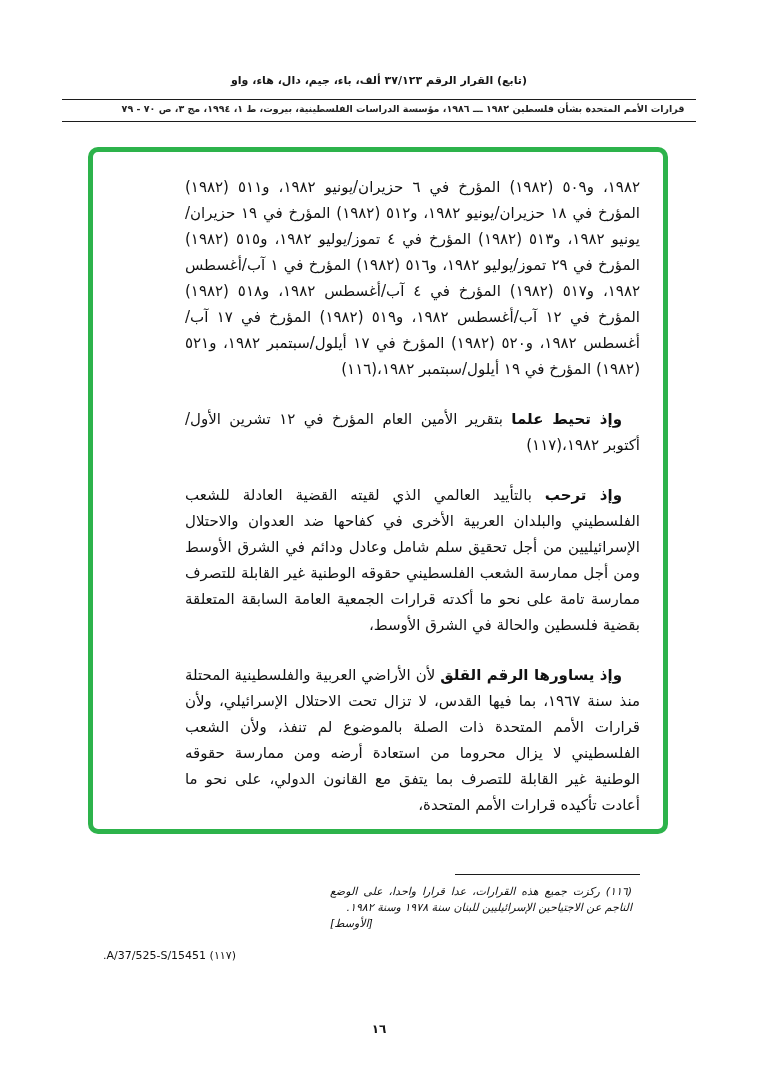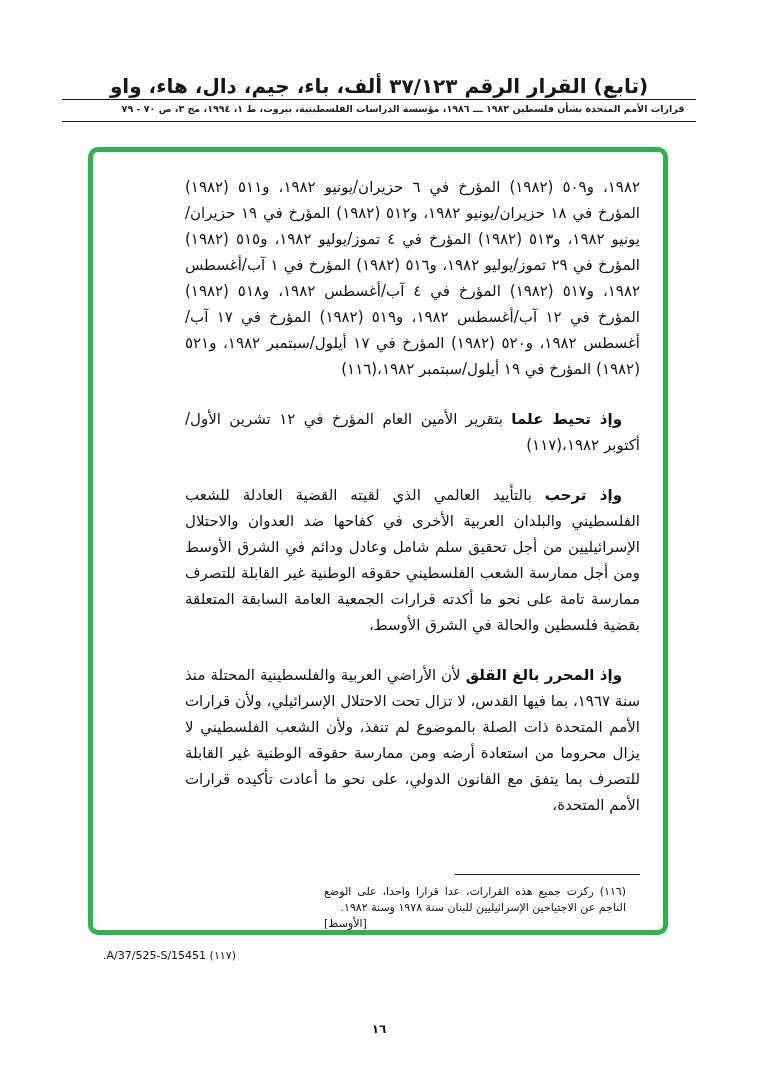--- a/index.html
+++ b/index.html
@@ -9,35 +9,35 @@
     font-family:"DejaVu Sans", sans-serif;
     color:#161616;
     overflow:hidden;
   }
   .page { position:relative; width:758px; height:1078px; background:#ffffff; }
 
   
   .doc-title {
     position:absolute; top:74px; left:0; right:0;
     text-align:center; direction:rtl;
-    font-size:20px; font-weight:bold; letter-spacing:0;
+    font-size:11px; font-weight:bold; letter-spacing:0;
   }
   .rule { position:absolute; left:62px; width:634px; height:1px; background:#1c1c1c; }
   .rule-top { top:99px; }
   .rule-bottom { top:121px; }
   .doc-source {
     position:absolute; top:103px; left:0; right:0;
     text-align:center; direction:rtl;
     font-size:9.5px; font-weight:bold; color:#222;padding-left:48px;
   }
 
   
   .green-box {
     position:absolute; left:88px; top:147px;
-    width:580px; height:788px;
+    width:580px; height:687px;
     border:5px solid #2db34b;
     border-radius:10px;
     background:#ffffff;
   }
 
   
   .content {
     position:absolute; top:22px; right:23px; left:92px;
     direction:rtl; text-align:justify;
     font-size:15px; line-height:26px; color:#111;
@@ -47,21 +47,21 @@
   .lead { font-weight:bold; }
 
   
   .footnotes {
     position:absolute; top:722px; left:8px; right:23px;
     direction:rtl; font-size:11px; line-height:16px; color:#111;
   }
   .fn-rule { width:185px; height:1px; background:#1c1c1c; margin-left:0; margin-right:0; margin-bottom:9px; }
   
   .fn-rule { margin-right:0; margin-left:auto; }
-  .fn-first { width:302px; margin-left:auto; margin-right:14px; text-align:justify; }
+  .fn-first { width:302px; margin-left:auto; margin-right:8px; text-align:justify;font-style:italic; }
   .fn-marker { font-weight:normal; }
   .fn-editor { text-align:left; }
   .fn-second { margin-top:16px; text-align:left; padding-left:2px; }
 
   
   .page-number {
     position:absolute; top:1022px; left:0; right:0;
     text-align:center; font-size:12px; font-weight:bold;
   }
 </style>
@@ -83,21 +83,21 @@
       </p>
       <p class="para indent">
         <strong class="lead">وإذ تحيط علما</strong>
         <span>بتقرير الأمين العام المؤرخ في ١٢ تشرين الأول/ أكتوبر ١٩٨٢،(١١٧)</span>
       </p>
       <p class="para indent">
         <strong class="lead">وإذ ترحب</strong>
         <span>بالتأييد العالمي الذي لقيته القضية العادلة للشعب الفلسطيني والبلدان العربية الأخرى في كفاحها ضد العدوان والاحتلال الإسرائيليين من أجل تحقيق سلم شامل وعادل ودائم في الشرق الأوسط ومن أجل ممارسة الشعب الفلسطيني حقوقه الوطنية غير القابلة للتصرف ممارسة تامة على نحو ما أكدته قرارات الجمعية العامة السابقة المتعلقة بقضية فلسطين والحالة في الشرق الأوسط،</span>
       </p>
       <p class="para indent">
-        <strong class="lead">وإذ المحرر بالغ القلق</strong>
+        <strong class="lead">وإذ يساورها الرقم القلق</strong>
         <span>لأن الأراضي العربية والفلسطينية المحتلة منذ سنة ١٩٦٧، بما فيها القدس، لا تزال تحت الاحتلال الإسرائيلي، ولأن قرارات الأمم المتحدة ذات الصلة بالموضوع لم تنفذ، ولأن الشعب الفلسطيني لا يزال محروما من استعادة أرضه ومن ممارسة حقوقه الوطنية غير القابلة للتصرف بما يتفق مع القانون الدولي، على نحو ما أعادت تأكيده قرارات الأمم المتحدة،</span>
       </p>
     </div>
 
     <div class="footnotes">
       <div class="fn-rule"></div>
       <div class="fn-first">
         <span class="fn-marker">(١١٦)</span>
         <span>ركزت جميع هذه القرارات، عدا قرارا واحدا، على الوضع الناجم عن الاجتياحين الإسرائيليين للبنان سنة ١٩٧٨ وسنة ١٩٨٢.</span>
         <div class="fn-editor">[الأوسط]</div>

